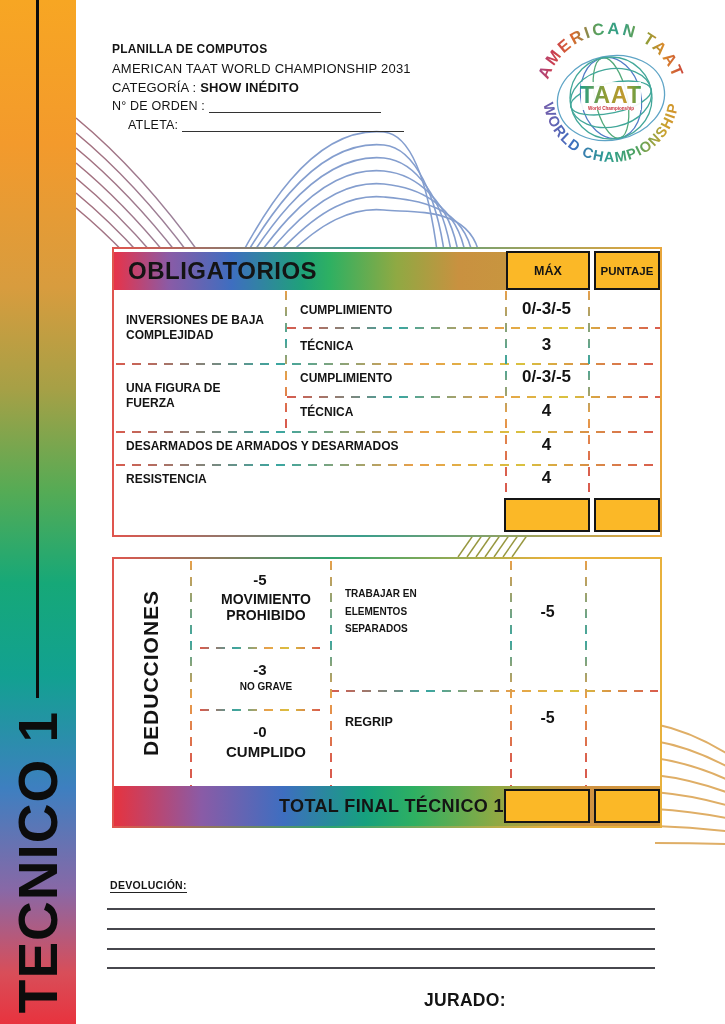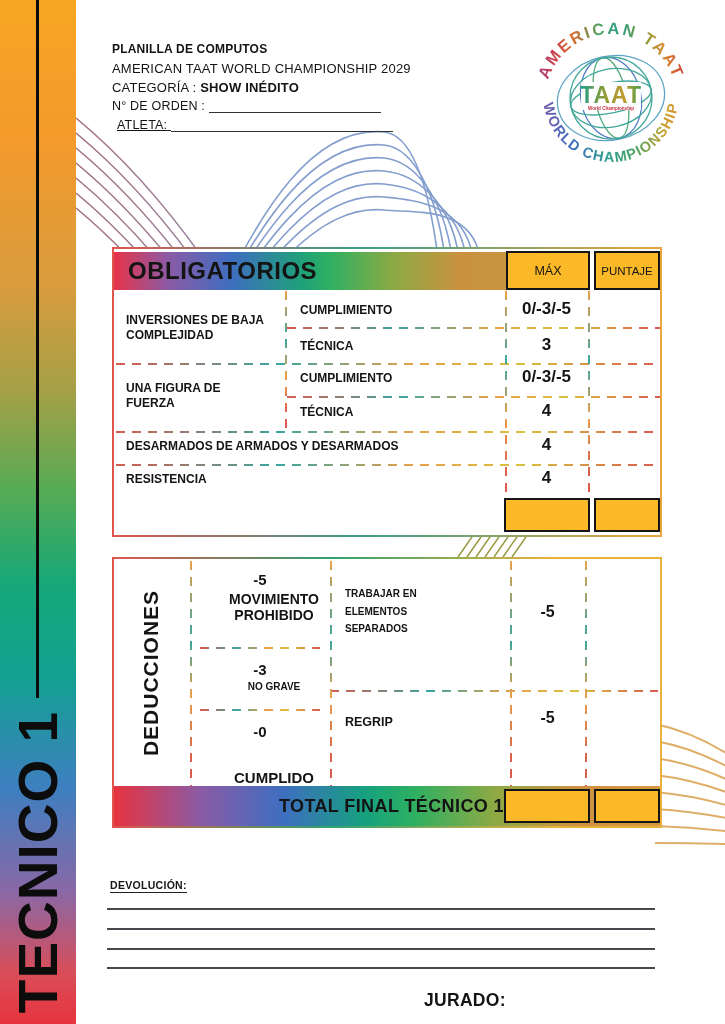--- a/index.html
+++ b/index.html
@@ -25,36 +25,36 @@
   .tblwrap{z-index:3;}
   .t1{left:112px;top:247px;width:550px;height:290px;
       background:linear-gradient(90deg,#E0554E,#3A9E8C 45%,#E8A63C 100%);}
   .t2{left:112px;top:557px;width:550px;height:271px;
       background:linear-gradient(90deg,#E0554E,#2FA36F 40%,#E8B13C 80%,#E8B13C 100%);}
   .inner{position:absolute;inset:2px;background:#fff;}
   .band{left:2px;top:5px;width:392px;height:38px;display:flex;align-items:center;padding-left:14px;
     box-sizing:border-box;font-size:24px;font-weight:900;letter-spacing:.5px;
     background:linear-gradient(90deg,#E73349 0%,#8A5BA6 14%,#3E6EC0 30%,#1FA179 48%,#2EB062 55%,#8FA943 72%,#C99140 88%,#C8953F 100%);}
   .ybox{background:#FBB827;border:2.5px solid #151515;box-sizing:border-box;
-    display:flex;align-items:center;justify-content:center;font-weight:400;}
+    display:flex;align-items:center;justify-content:center;font-weight:700;}
   .totalbar{left:2px;width:546px;height:40px;display:flex;align-items:center;
     background:linear-gradient(90deg,#E6333F 0%,#8A5BA6 16%,#3E6EC0 31%,#16A17E 46%,#2EB062 55%,#8FA943 70%,#CE9142 85%,#D59A3F 100%);}
   .totaltext{width:390px;text-align:right;font-size:18px;font-weight:900;letter-spacing:.4px;}
   .lbl{font-size:12px;font-weight:800;line-height:1.25;}
   .val{font-size:17px;font-weight:800;text-align:center;}
   .dh{height:2px;background:linear-gradient(90deg,#D95C4E,#3AA6A0 30%,#E8A04A 55%,#D9C13F 75%,#D95C4E 100%);
     -webkit-mask:repeating-linear-gradient(90deg,#000 0 9px,transparent 9px 16px);
     mask:repeating-linear-gradient(90deg,#000 0 9px,transparent 9px 16px);}
   .dv{width:2px;background:linear-gradient(180deg,#E8A04A,#3AA6A0 35%,#E8A04A 60%,#D95C4E 90%);
     -webkit-mask:repeating-linear-gradient(180deg,#000 0 9px,transparent 9px 16px);
     mask:repeating-linear-gradient(180deg,#000 0 9px,transparent 9px 16px);}
   .ded-title{left:39px;top:116px;transform:translate(-50%,-50%) rotate(-90deg);
     white-space:nowrap;font-size:21px;font-weight:900;letter-spacing:1px;}
   .scale-val{left:78px;width:140px;text-align:center;font-size:15px;font-weight:900;}
-  .scale-lbl{left:92px;width:140px;text-align:center;font-size:14px;font-weight:900;line-height:1.15;}
+  .scale-lbl{left:84px;width:140px;text-align:center;font-size:14px;font-weight:900;line-height:1.15;}
   
   .dev-label{left:110px;top:879px;font-size:10.5px;font-weight:800;letter-spacing:.3px;
     border-bottom:1.5px solid #222;padding-bottom:1px;z-index:3;}
   .wline{left:107px;width:548px;height:0;border-top:2px solid #47474D;z-index:3;}
   .jurado{left:424px;top:990px;font-size:17.5px;font-weight:900;letter-spacing:.3px;z-index:3;}
 </style>
 </head>
 <body>
 
 <div id="page">
@@ -105,30 +105,30 @@
         <path d="M655,843 Q690,843 726,844"></path>
     </g>
   </svg>
 
   <div class="abs sidebar">
     <div class="abs sidebar-rule"></div>
     <div class="abs sidebar-text">TECNICO 1</div>
   </div>
 
   <div class="abs hdr b" style="left:112px;top:42px;">PLANILLA DE COMPUTOS</div>
-  <div class="abs hdr" style="left:112px;top:61px;">AMERICAN TAAT WORLD CHAMPIONSHIP 2029</div>
+  <div class="abs hdr" style="left:112px;top:61px;">AMERICAN TAAT WORLD CHAMPIONSHIP 2031</div>
   <div class="abs hdr" style="left:112px;top:80px;">
     <span>CATEGORÍA :</span>
     <span style="font-weight:800;">SHOW INÉDITO</span>
   </div>
   <div class="abs hdr" style="left:112px;top:99px;font-size:12.5px;">
     <span>N° DE ORDEN :</span>
     <span class="fill-line" style="width:172px;"></span>
   </div>
-  <div class="abs hdr" style="left:117px;top:118px;font-size:12.5px;text-decoration:underline;">
+  <div class="abs hdr" style="left:128px;top:118px;font-size:12.5px;">
     <span>ATLETA:</span>
     <span class="fill-line" style="width:222px;"></span>
   </div>
 
   <svg class="abs logo" width="158" height="162" viewBox="0 0 158 162">
     <defs>
       <linearGradient id="gArcTop" x1="0" y1="0" x2="1" y2="0">
         <stop offset="0" stop-color="#9C4C93"></stop>
           <stop offset=".12" stop-color="#C93D52"></stop>
         <stop offset=".25" stop-color="#D96A2E"></stop>
@@ -216,21 +216,21 @@
     <div class="inner"></div>
     <div class="abs ded-title">DEDUCCIONES</div>
 
     <div class="abs scale-val" style="top:14px;">-5</div>
     <div class="abs scale-lbl" style="top:34px;">MOVIMIENTO PROHIBIDO</div>
     <div class="abs dh" style="left:88px;top:90px;width:120px;"></div>
     <div class="abs scale-val" style="top:104px;">-3</div>
     <div class="abs scale-lbl" style="top:124px;font-size:10px;">NO GRAVE</div>
     <div class="abs dh" style="left:88px;top:152px;width:120px;"></div>
     <div class="abs scale-val" style="top:166px;">-0</div>
-    <div class="abs scale-lbl" style="top:186px;font-size:15px;margin-top:26px;">CUMPLIDO</div>
+    <div class="abs scale-lbl" style="top:186px;font-size:15px;">CUMPLIDO</div>
 
     <div class="abs lbl" style="left:233px;top:28px;width:120px;line-height:1.75;font-size:10px;">TRABAJAR EN ELEMENTOS SEPARADOS</div>
     <div class="abs val" style="left:398px;top:46px;width:75px;font-size:16px;">-5</div>
     <div class="abs dh" style="left:218px;top:133px;width:328px;"></div>
     <div class="abs lbl" style="left:233px;top:158px;font-size:12.5px;">REGRIP</div>
     <div class="abs val" style="left:398px;top:152px;width:75px;font-size:16px;">-5</div>
 
     <div class="abs dv" style="left:78px;top:4px;height:225px;"></div>
     <div class="abs dv" style="left:218px;top:4px;height:225px;"></div>
     <div class="abs dv" style="left:398px;top:4px;height:225px;"></div>

